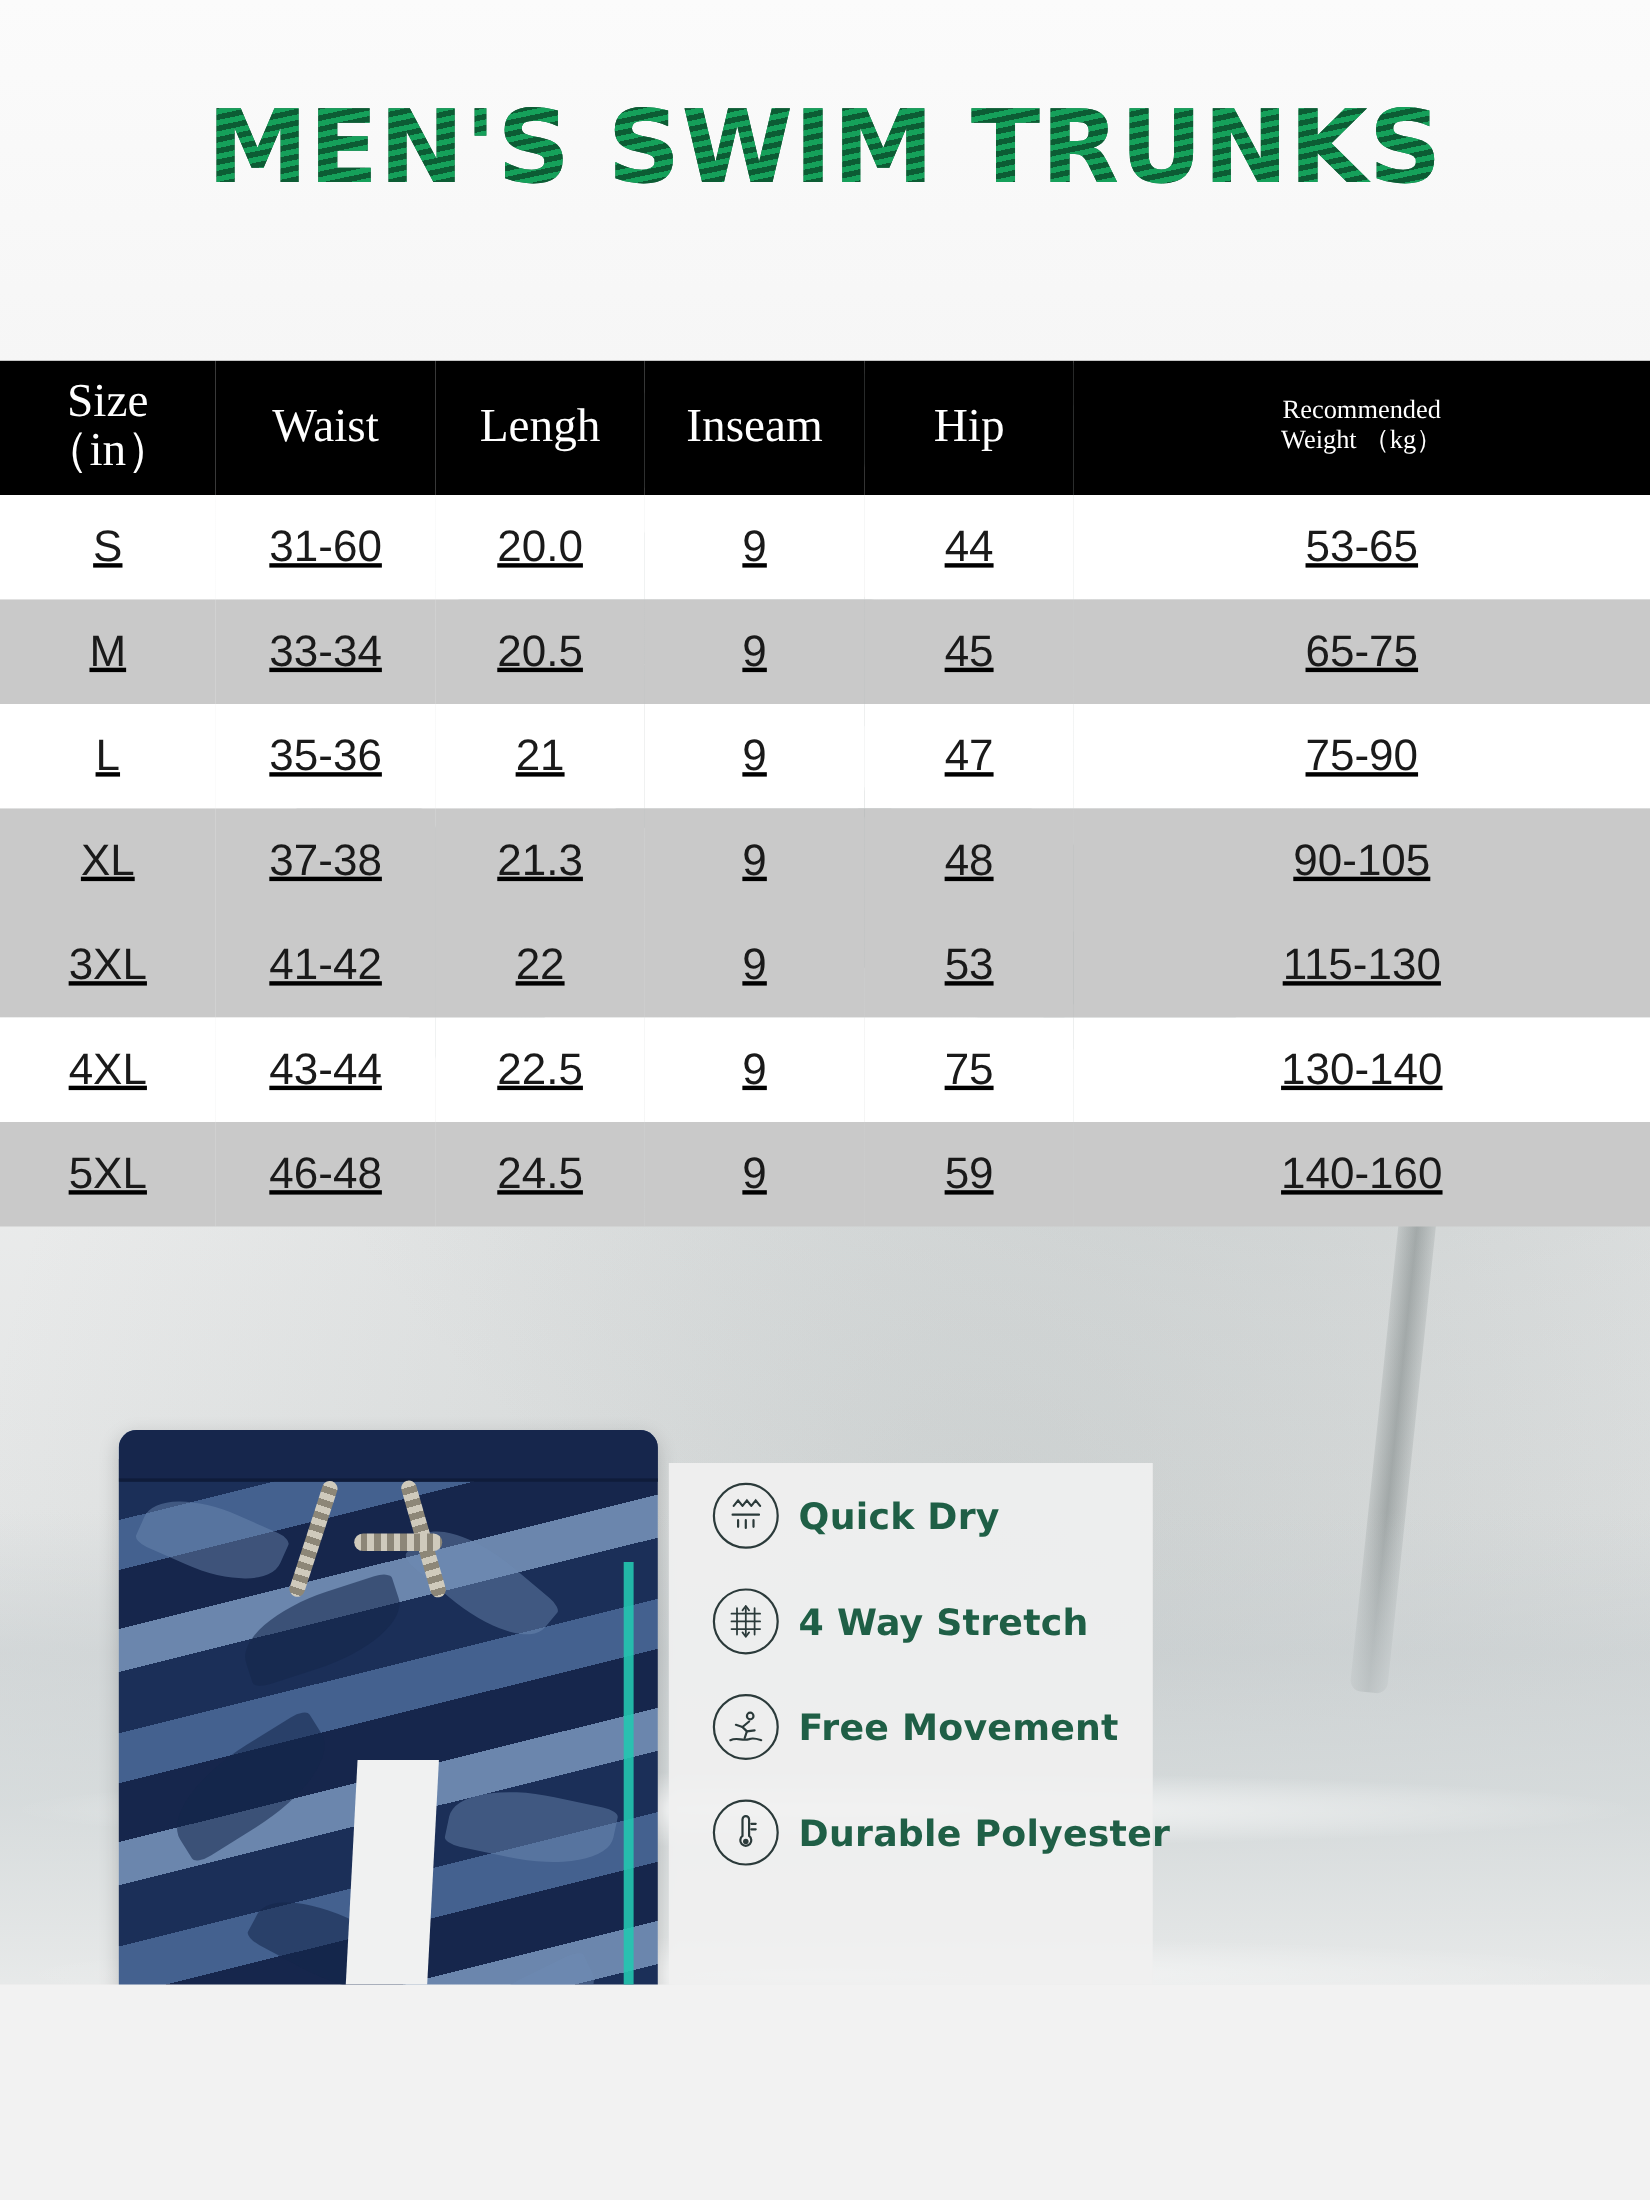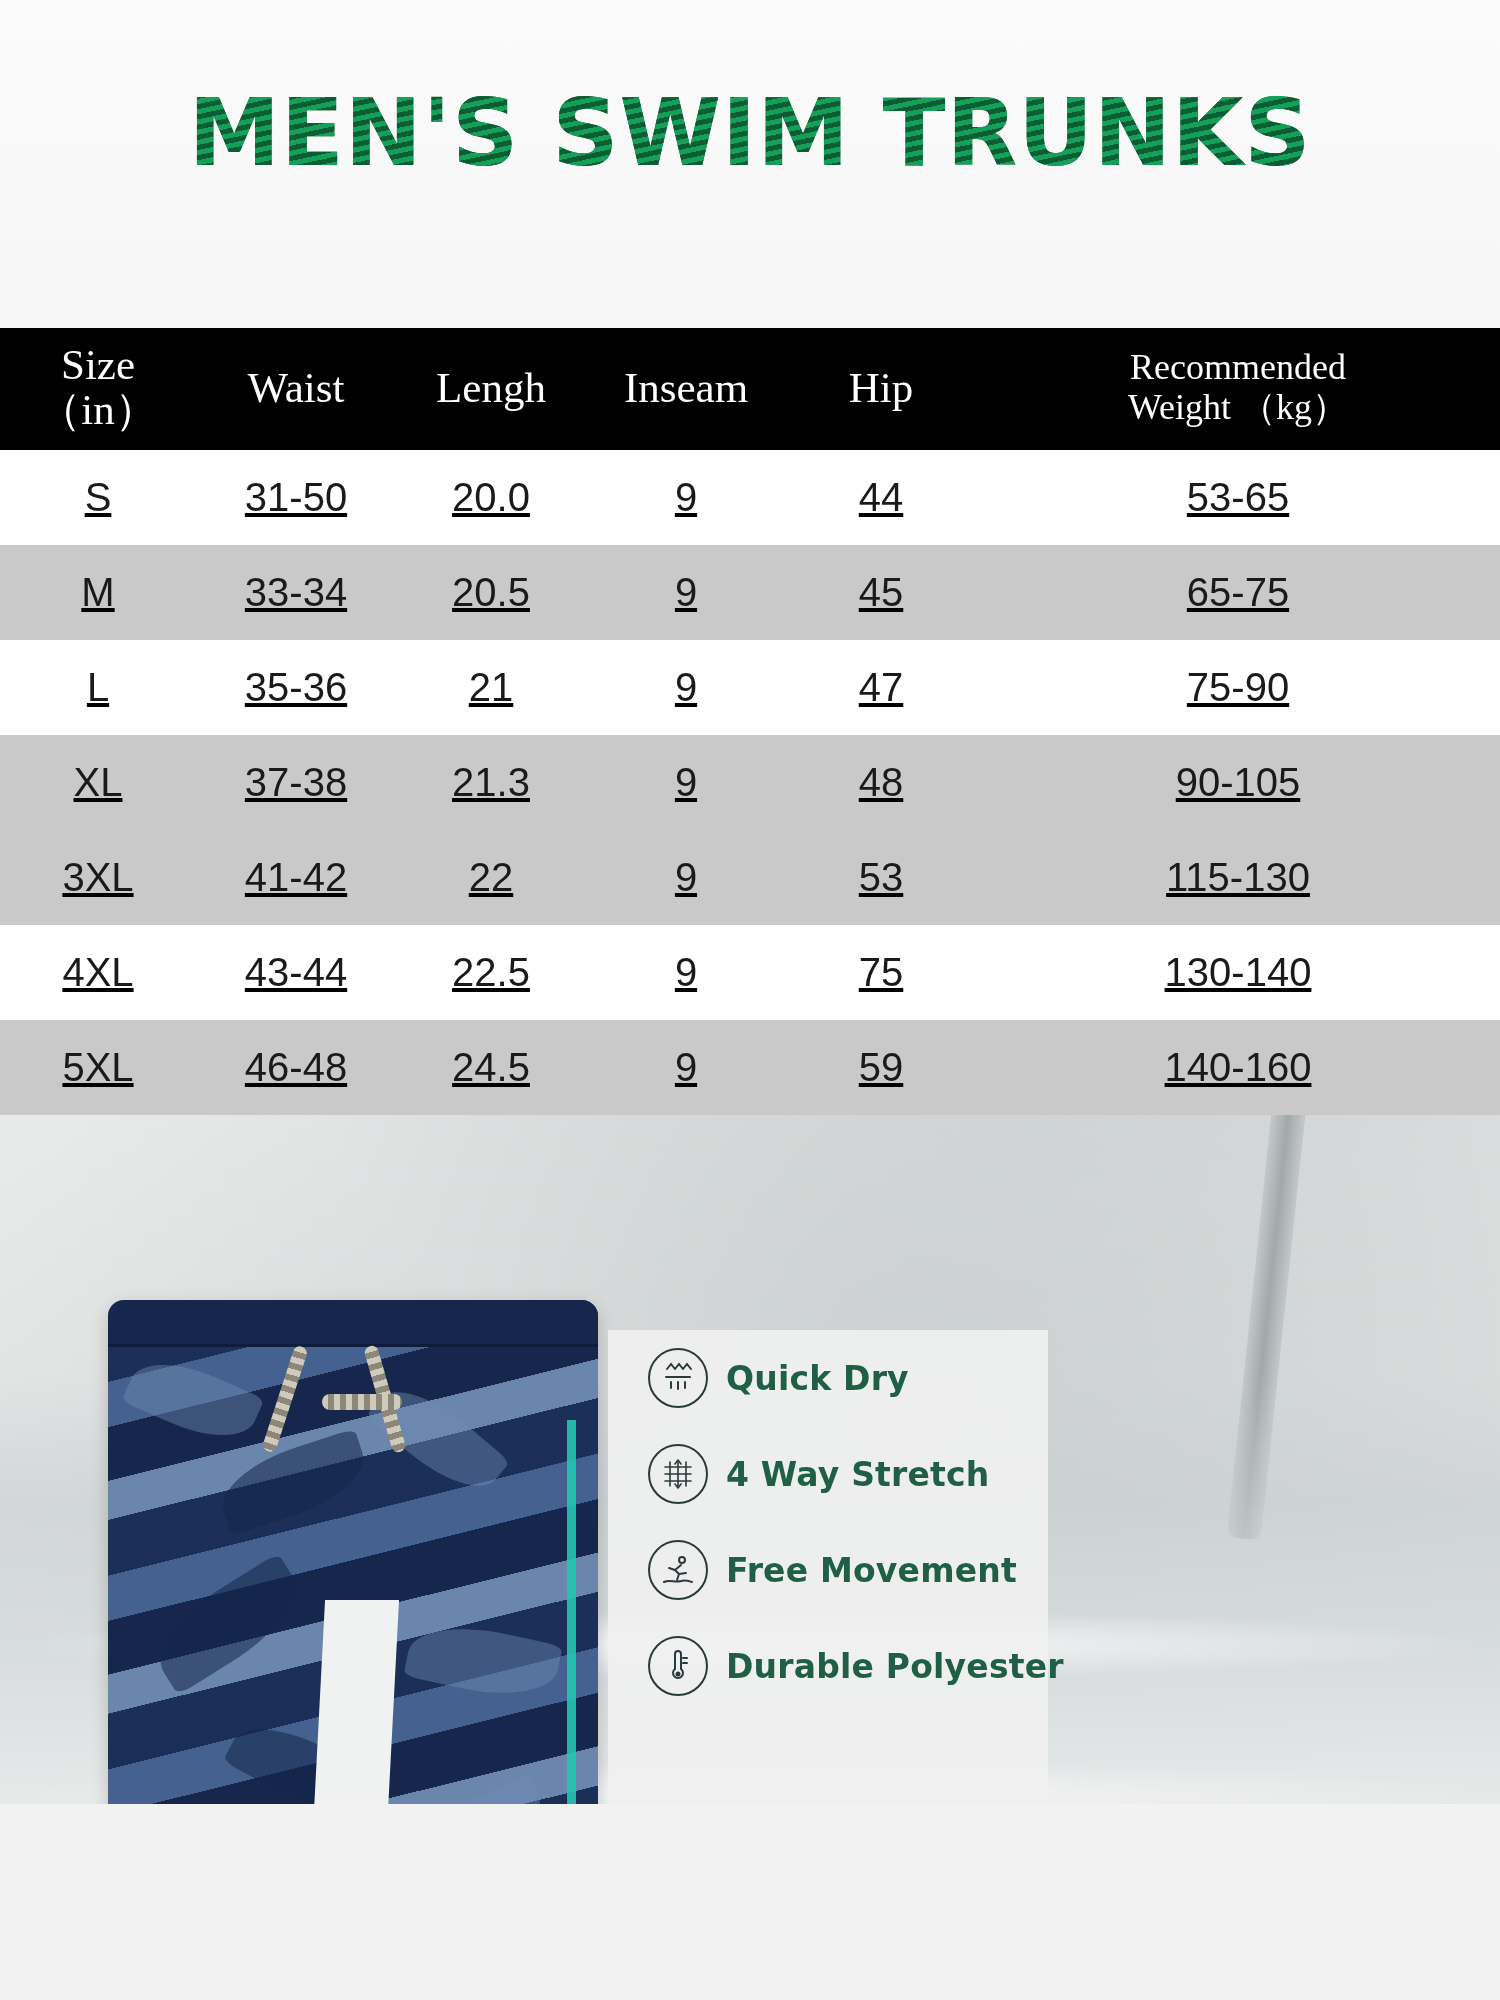--- a/index.html
+++ b/index.html
@@ -105,21 +105,21 @@
     background: #000000;
     color: #ffffff;
     font-family: "Liberation Serif", serif;
     font-weight: 400;
     font-size: 43px;
     padding: 14px 4px 18px;
     text-align: center;
     line-height: 1.05;
   }
   table.size-table thead th.recommended {
-    font-size: 36px;
+    font-size: 24px;
     line-height: 1.12;
   }
   table.size-table tbody td {
     text-align: center;
     font-family: "Liberation Sans", sans-serif;
     font-size: 40px;
     color: #1a1a1a;
     height: 95px;
     padding: 0;
   }
@@ -277,21 +277,21 @@
           <th>Hip</th>
           <th class="recommended">
             <div>Recommended</div>
             <div>Weight （kg）</div>
           </th>
         </tr>
       </thead>
       <tbody>
         <tr class="odd">
           <td>S</td>
-          <td>31-50</td>
+          <td>31-60</td>
           <td>20.0</td>
           <td>9</td>
           <td>44</td>
           <td>53-65</td>
         </tr>
         <tr class="even">
           <td>M</td>
           <td>33-34</td>
           <td>20.5</td>
           <td>9</td>

